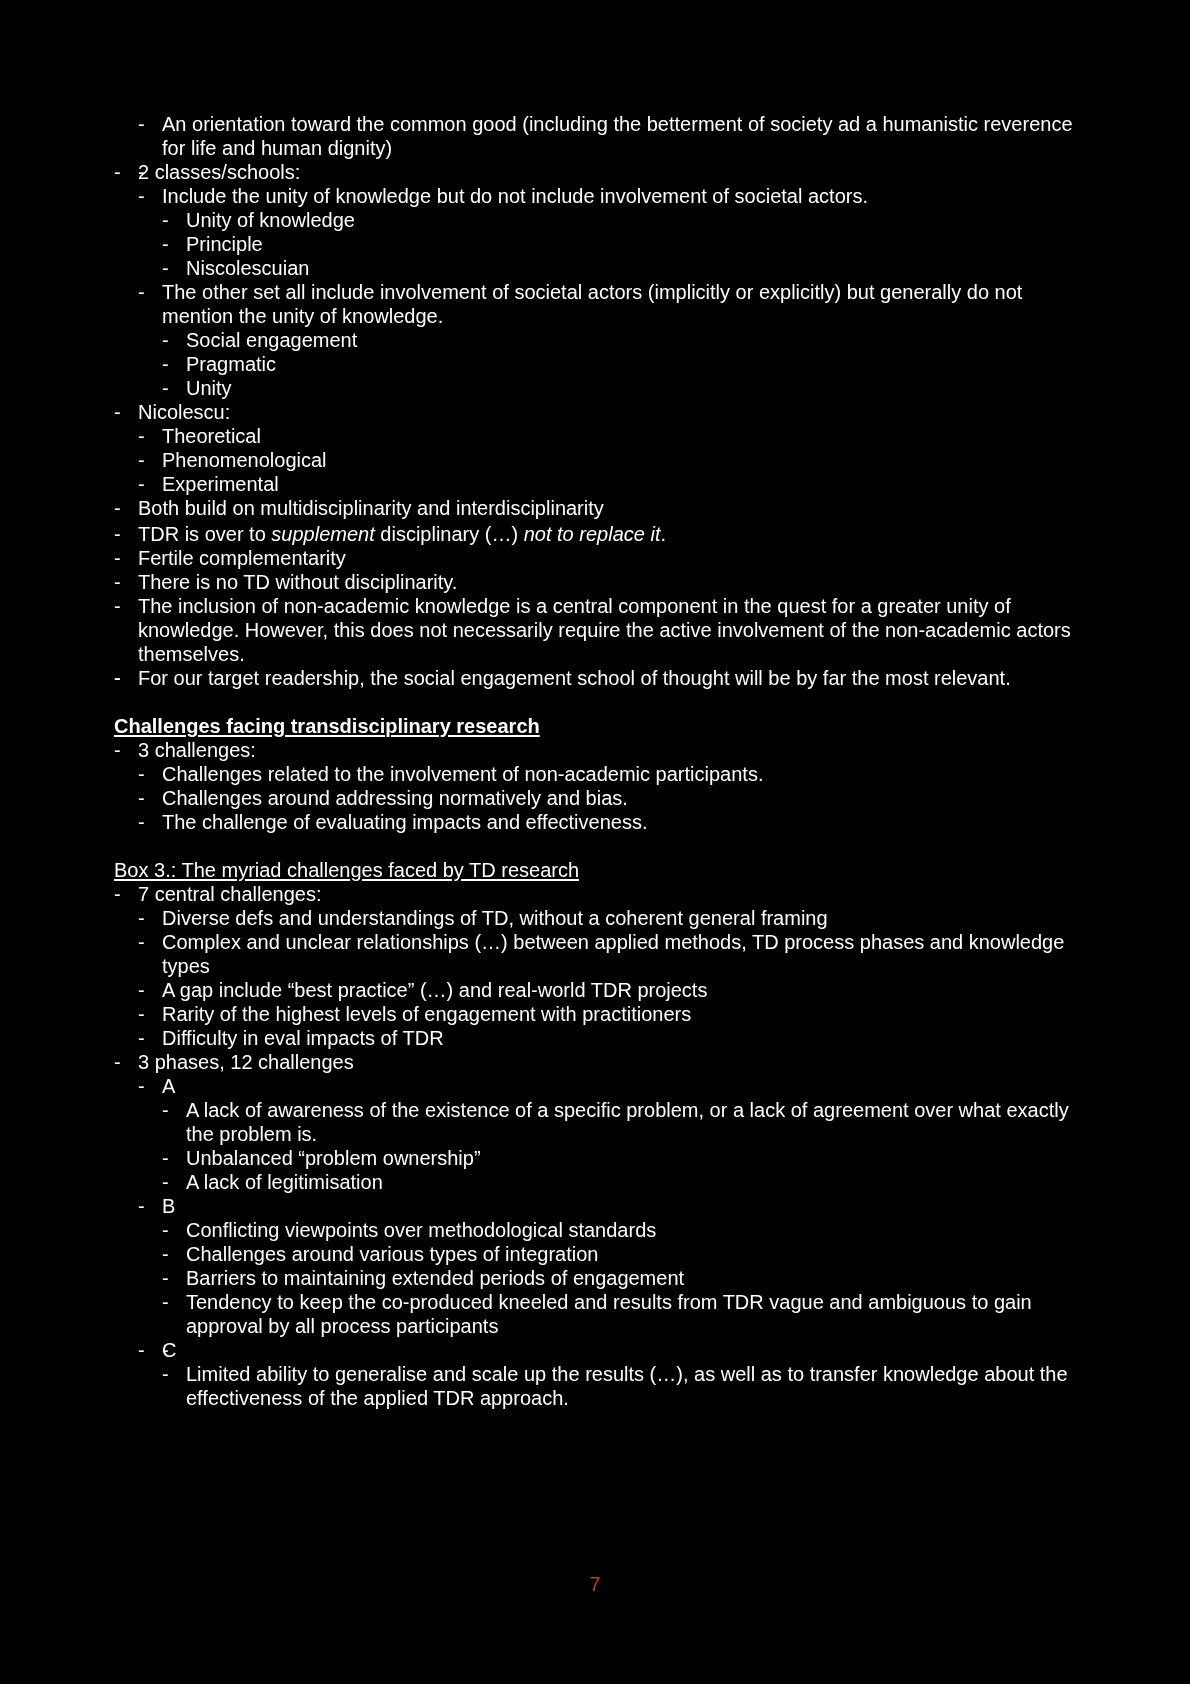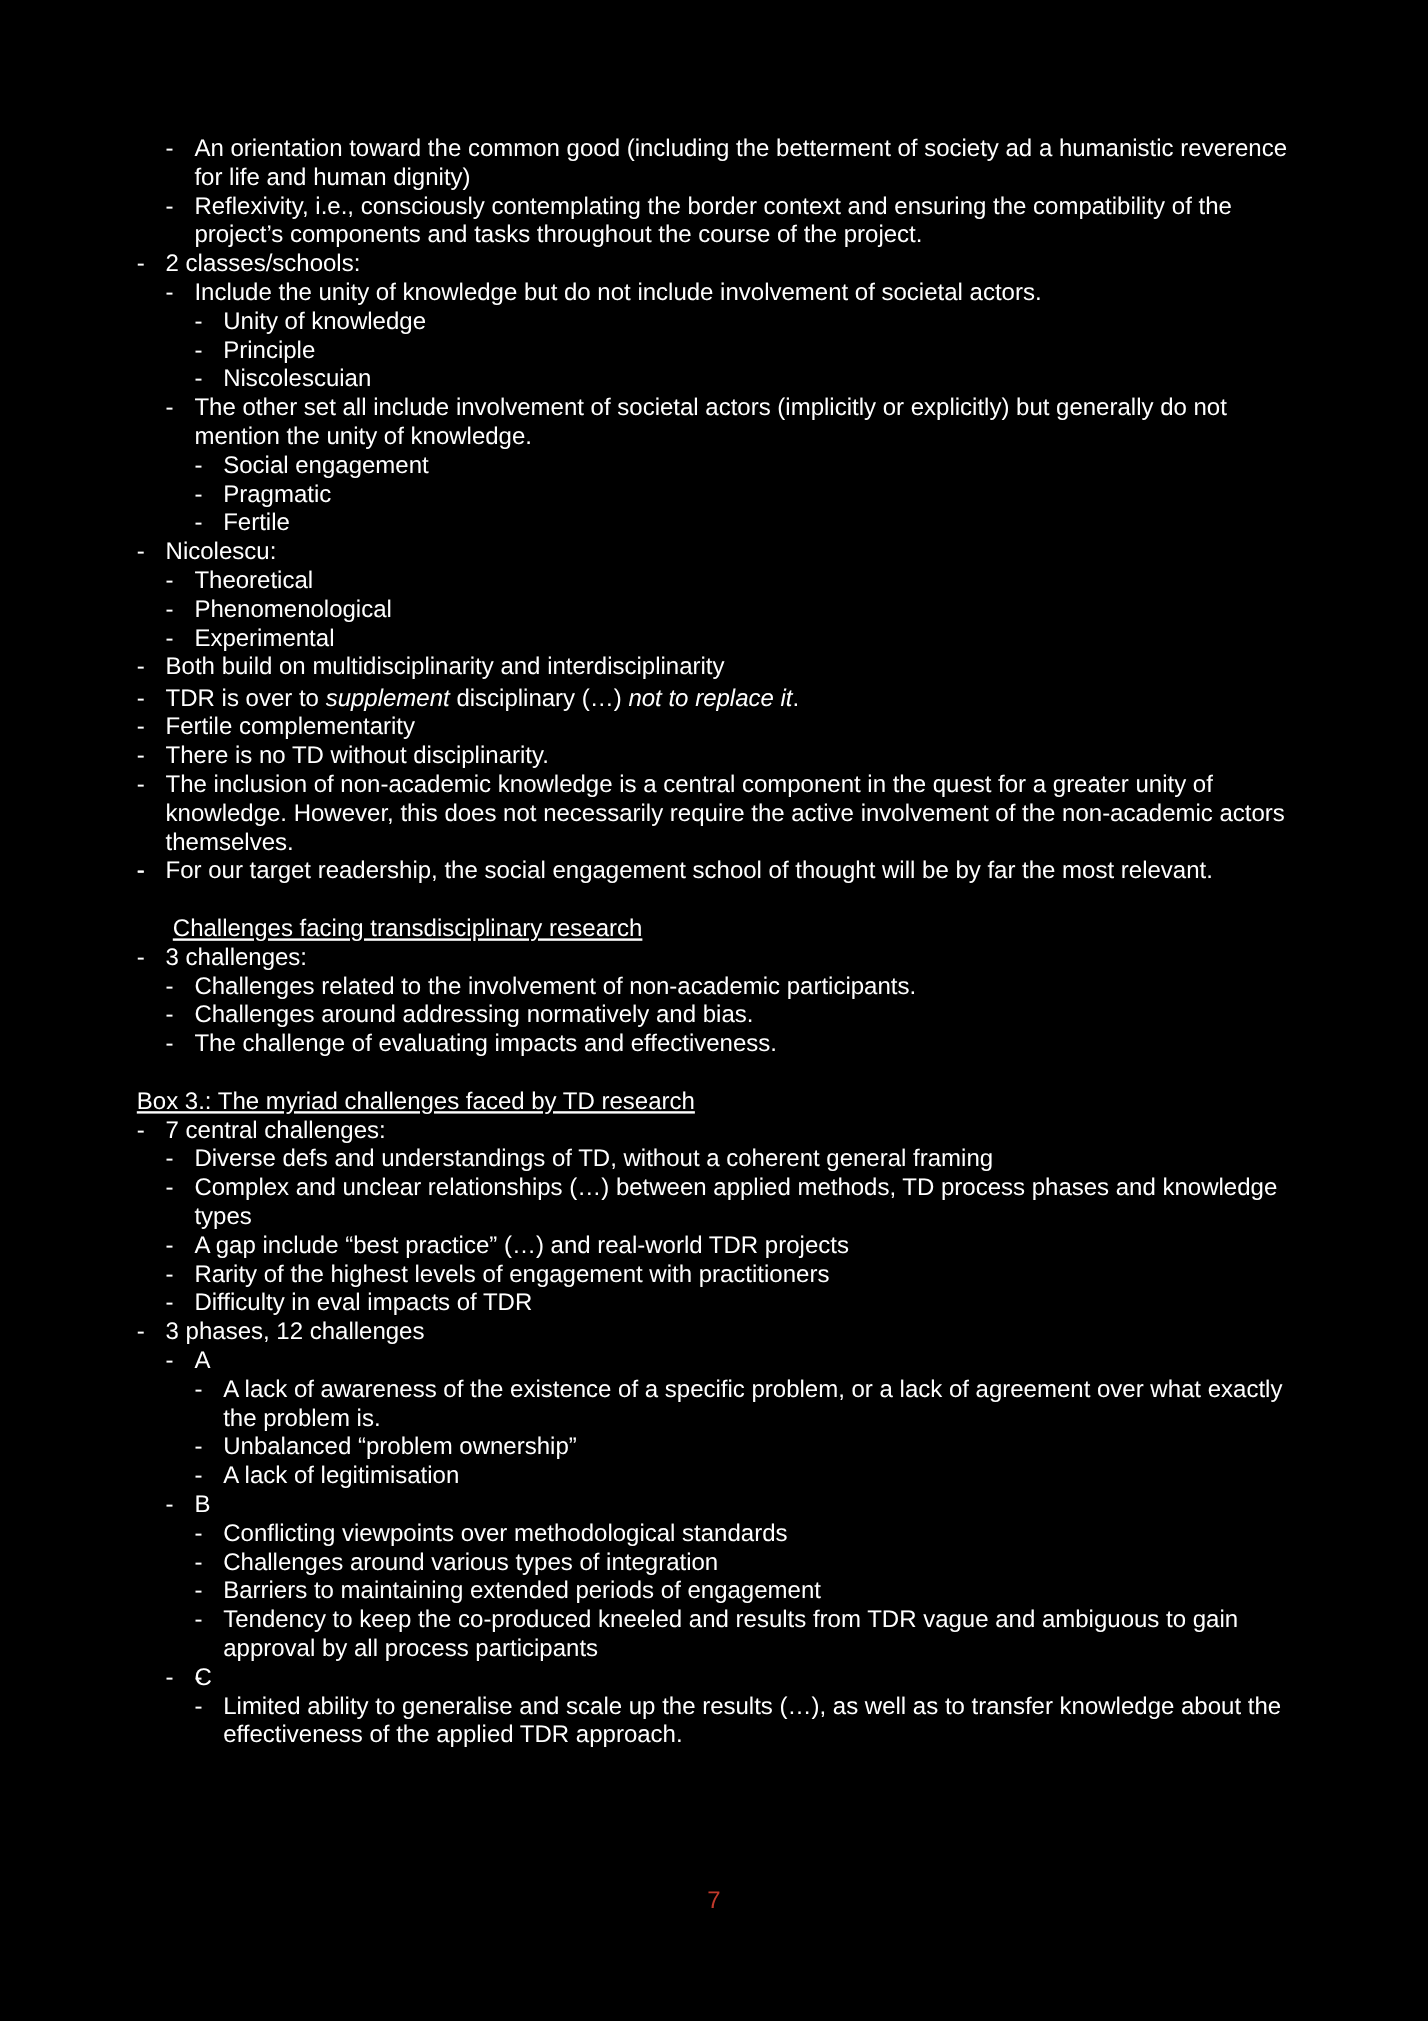--- a/index.html
+++ b/index.html
@@ -20,52 +20,52 @@
   .l2 { margin-left: 0; }
   .l2 > li { padding-left: 24px; }
   .l3 > li { padding-left: 24px; }
   .first-l2 { margin-left: 24px; }
   .first-l2 > li { padding-left: 24px; }
   .gap-sm { margin-top: 2px; }
   .heading {
     line-height: 24px; margin-top: 24px;
     text-decoration: underline; text-underline-offset: 2px;
   }
-  .heading.bold { font-weight: normal; margin-left: 30px; }
+  .heading.bold { font-weight: bold; }
   .page-number {
     position: absolute; left: 0; width: 1190px; top: 1573px;
     text-align: center; font-size: 20px; color: #c0392b;
   }
 </style>
 </head>
 <body>
 
 <div class="page">
 
   <ul class="first-l2">
     <li><span class="dash">-</span><span>An orientation toward the common good (including the betterment of society ad a humanistic reverence for life and human dignity)</span></li>
-    <li><span class="dash">-</span><span>Reflexivity, i.e., consciously contemplating the border context and ensuring the compatibility of the project’s components and tasks throughout the course of the project.</span></li>
+    <li><span class="dash">-</span></li>
   </ul>
 
   <ul class="l1">
 
     <li><span class="dash">-</span><span>2 classes/schools:</span>
       <ul class="l2">
         <li><span class="dash">-</span><span>Include the unity of knowledge but do not include involvement of societal actors.</span>
           <ul class="l3">
             <li><span class="dash">-</span><span>Unity of knowledge</span></li>
             <li><span class="dash">-</span><span>Principle</span></li>
             <li><span class="dash">-</span><span>Niscolescuian</span></li>
           </ul>
         </li>
         <li><span class="dash">-</span><span>The other set all include involvement of societal actors (implicitly or explicitly) but generally do not mention the unity of knowledge.</span>
           <ul class="l3">
             <li><span class="dash">-</span><span>Social engagement</span></li>
             <li><span class="dash">-</span><span>Pragmatic</span></li>
-            <li><span class="dash">-</span><span>Fertile</span></li>
+            <li><span class="dash">-</span><span>Unity</span></li>
           </ul>
         </li>
       </ul>
     </li>
 
     <li><span class="dash">-</span><span>Nicolescu:</span>
       <ul class="l2">
         <li><span class="dash">-</span><span>Theoretical</span></li>
         <li><span class="dash">-</span><span>Phenomenological</span></li>
         <li><span class="dash">-</span><span>Experimental</span></li>

